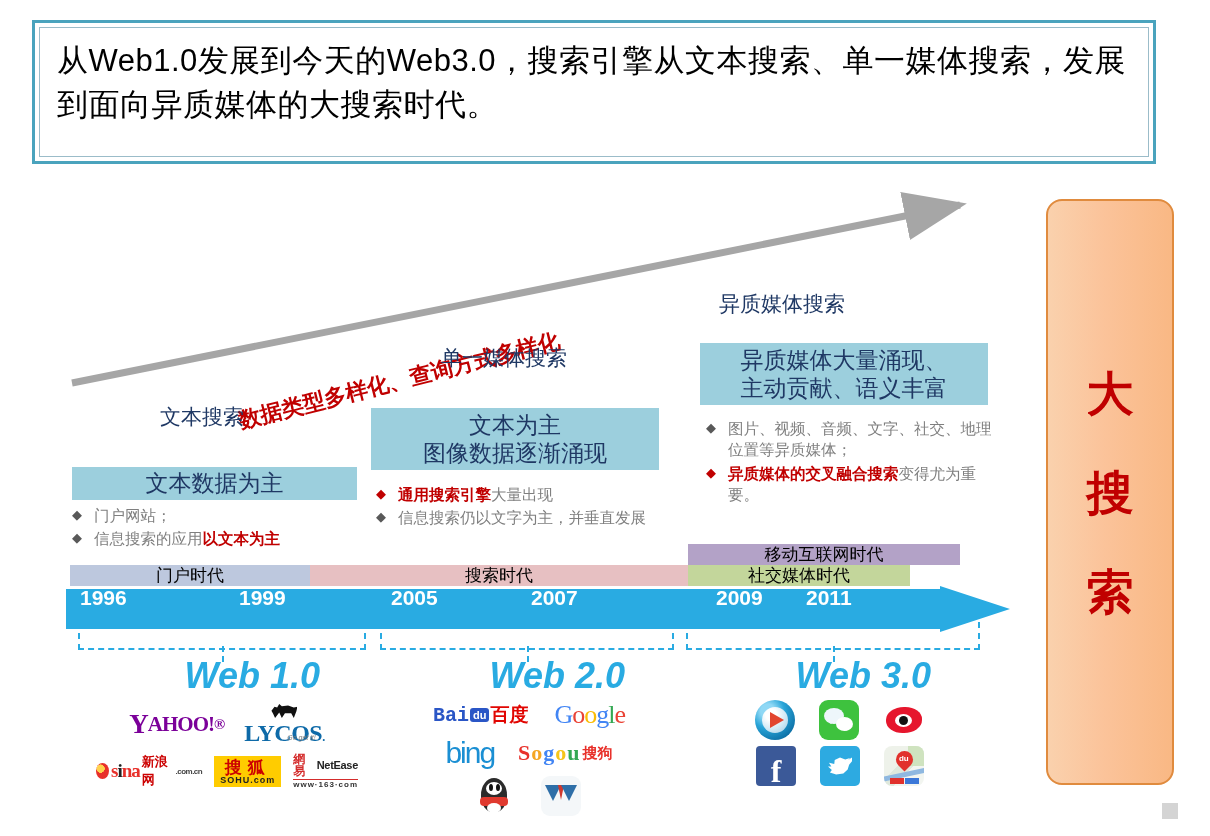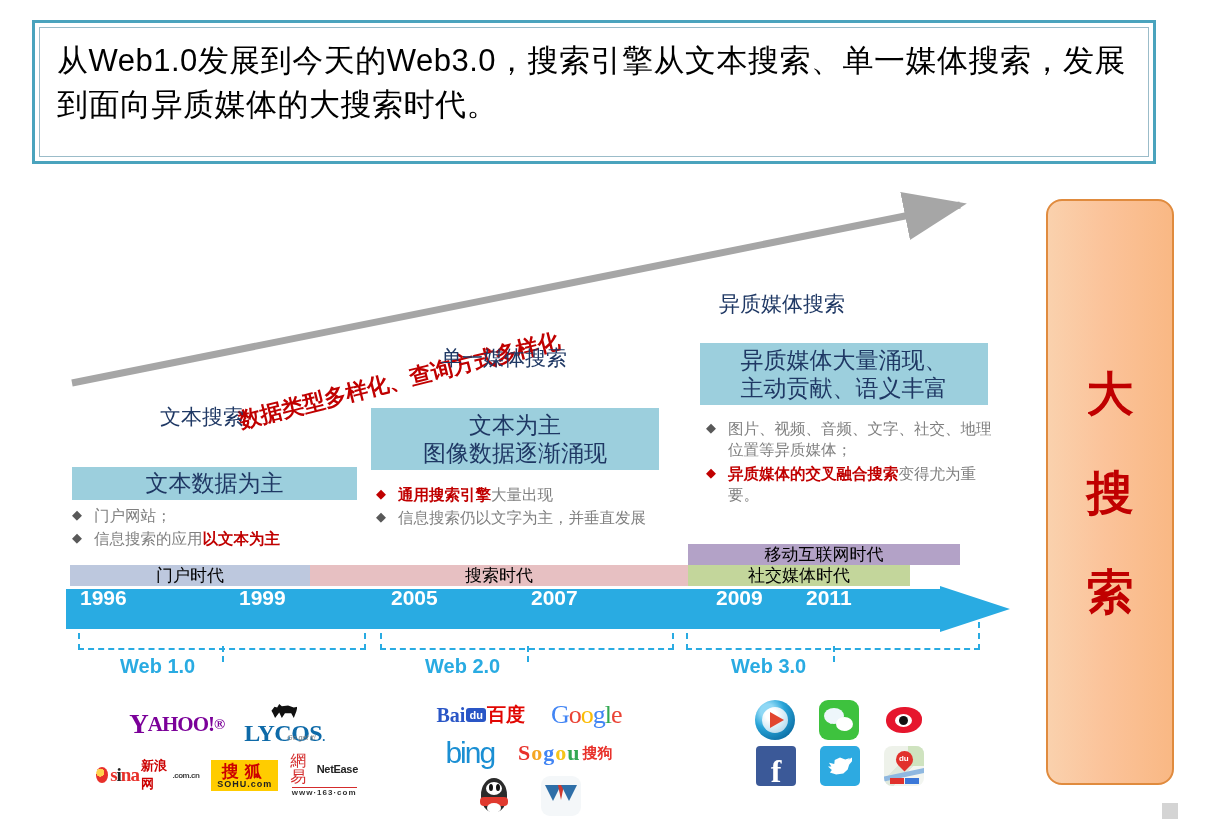--- a/index.html
+++ b/index.html
@@ -87,22 +87,22 @@
   .bracket .stem{
     position:absolute;left:50%;top:24px;width:0;height:16px;
     border-left:2px dashed #29abe2;
   }
   #bracket-0{left:78px;top:622px;width:284px;}
   #bracket-1{left:380px;top:622px;width:290px;}
   #bracket-2{left:686px;top:622px;width:290px;}
 
   
   .web-label{
-    position:absolute;top:655px;font-size:20px;font-weight:bold;color:#29abe2;
-    text-align:left;width:200px;
+    position:absolute;top:655px;font-size:36px;font-weight:bold;color:#29abe2;
+    text-align:right;width:200px;font-style:italic;
   }
   #web-label-0{left:120px;}
   #web-label-1{left:425px;}
   #web-label-2{left:731px;}
 
   
   .logo-group{position:absolute;}
   #logo-group-0{left:96px;top:702px;width:262px;}
   #logo-group-1{left:404px;top:700px;width:250px;}
   #logo-group-2{left:722px;top:700px;width:236px;}
@@ -126,27 +126,27 @@
   .lg-sina .wordmark{font-family:"Liberation Serif","DejaVu Serif",serif;
     color:#e8302a;font-size:19px;font-weight:bold;letter-spacing:-1px;}
   .lg-sina .cn{font-size:13px;color:#c00;font-weight:bold;}
   .lg-sina .dom{font-size:8px;color:#444;font-weight:bold;letter-spacing:-.5px;}
   .lg-sohu{background:#ffcc00;padding:3px 6px 2px;display:flex;flex-direction:column;
     align-items:center;line-height:1;}
   .lg-sohu .cn{color:#c00;font-size:17px;font-weight:bold;letter-spacing:6px;}
   .lg-sohu .en{color:#222;font-size:9px;font-weight:bold;letter-spacing:1px;}
   .lg-netease{display:flex;flex-direction:column;line-height:1;}
   .lg-netease .top{display:flex;align-items:center;gap:3px;}
-  .lg-netease .cn{color:#d42c2c;font-size:16px;font-weight:normal;}
+  .lg-netease .cn{color:#d42c2c;font-size:12px;font-weight:bold;}
   .lg-netease .en{color:#222;font-size:11px;font-weight:bold;letter-spacing:-.3px;}
   .lg-netease .dom{color:#333;font-size:8px;font-weight:bold;letter-spacing:1px;
     border-top:1px solid #d42c2c;margin-top:2px;padding-top:1px;}
   .lg-baidu{display:flex;align-items:center;gap:1px;}
   .lg-baidu .bai{color:#2a56c6;font-size:20px;font-weight:bold;
-    font-family:Liberation Serif, serif;}
+    font-family:Liberation Mono, monospace;}
   .lg-baidu .du{background:#2a56c6;color:#fff;font-size:11px;border-radius:3px;
     padding:1px 3px;font-weight:bold;}
   .lg-baidu .cn{color:#e10602;font-size:19px;font-weight:bold;}
   .lg-google{font-family:"Liberation Serif","DejaVu Serif",serif;font-size:26px;
     letter-spacing:-1px;font-weight:normal;}
   .lg-google .b{color:#4285f4;} .lg-google .r{color:#ea4335;}
   .lg-google .y{color:#fbbc05;} .lg-google .g{color:#34a853;}
   .lg-bing{color:#1b8fd3;font-size:30px;letter-spacing:-2px;
     font-family:"Liberation Sans",sans-serif;}
   .lg-sogou{display:flex;align-items:center;gap:1px;font-size:22px;font-weight:bold;

